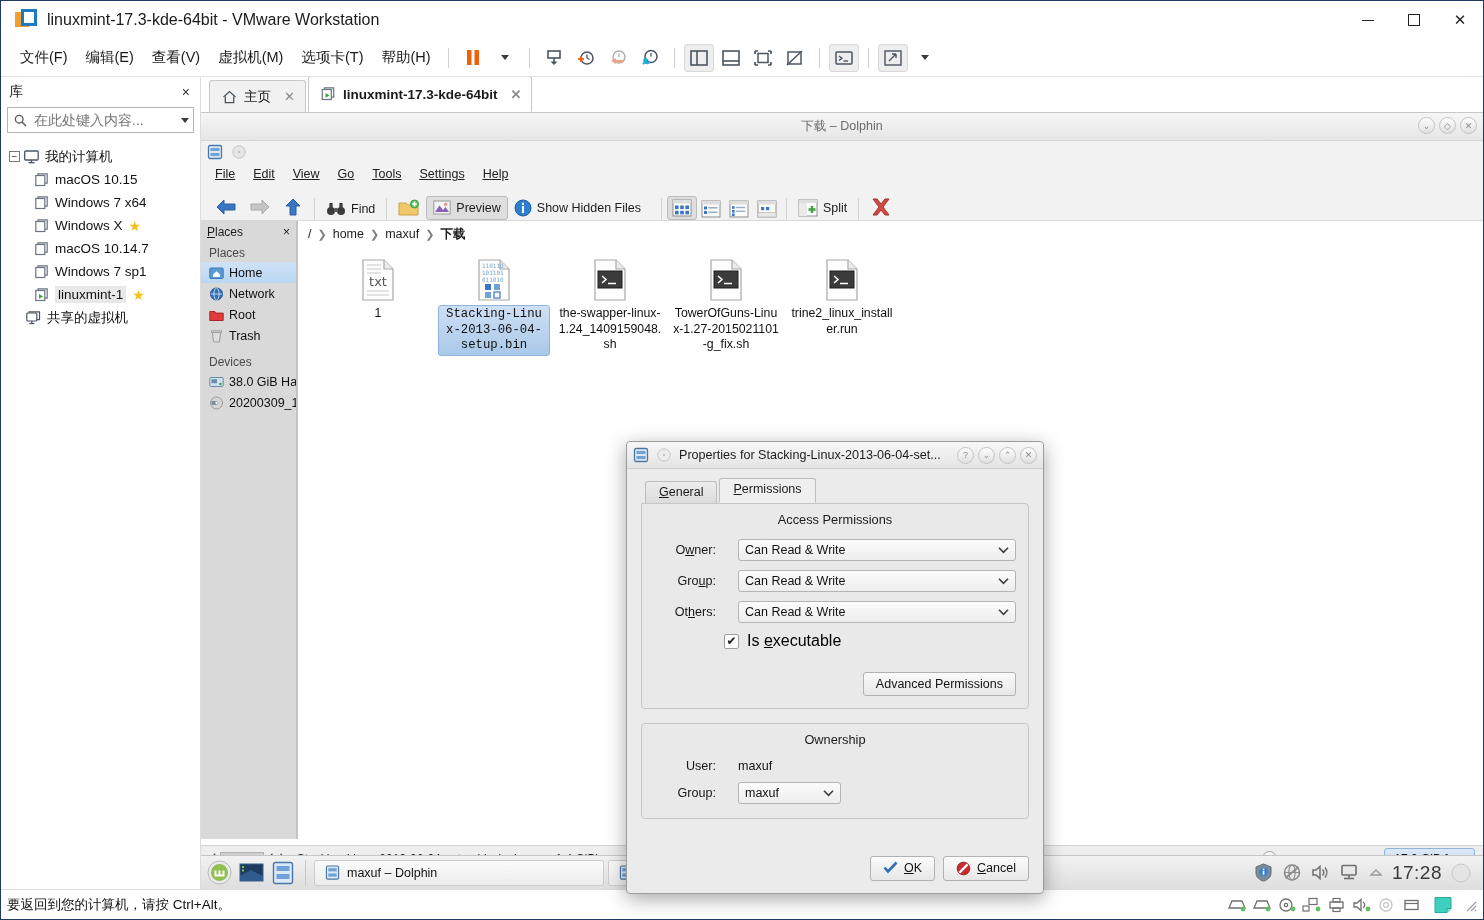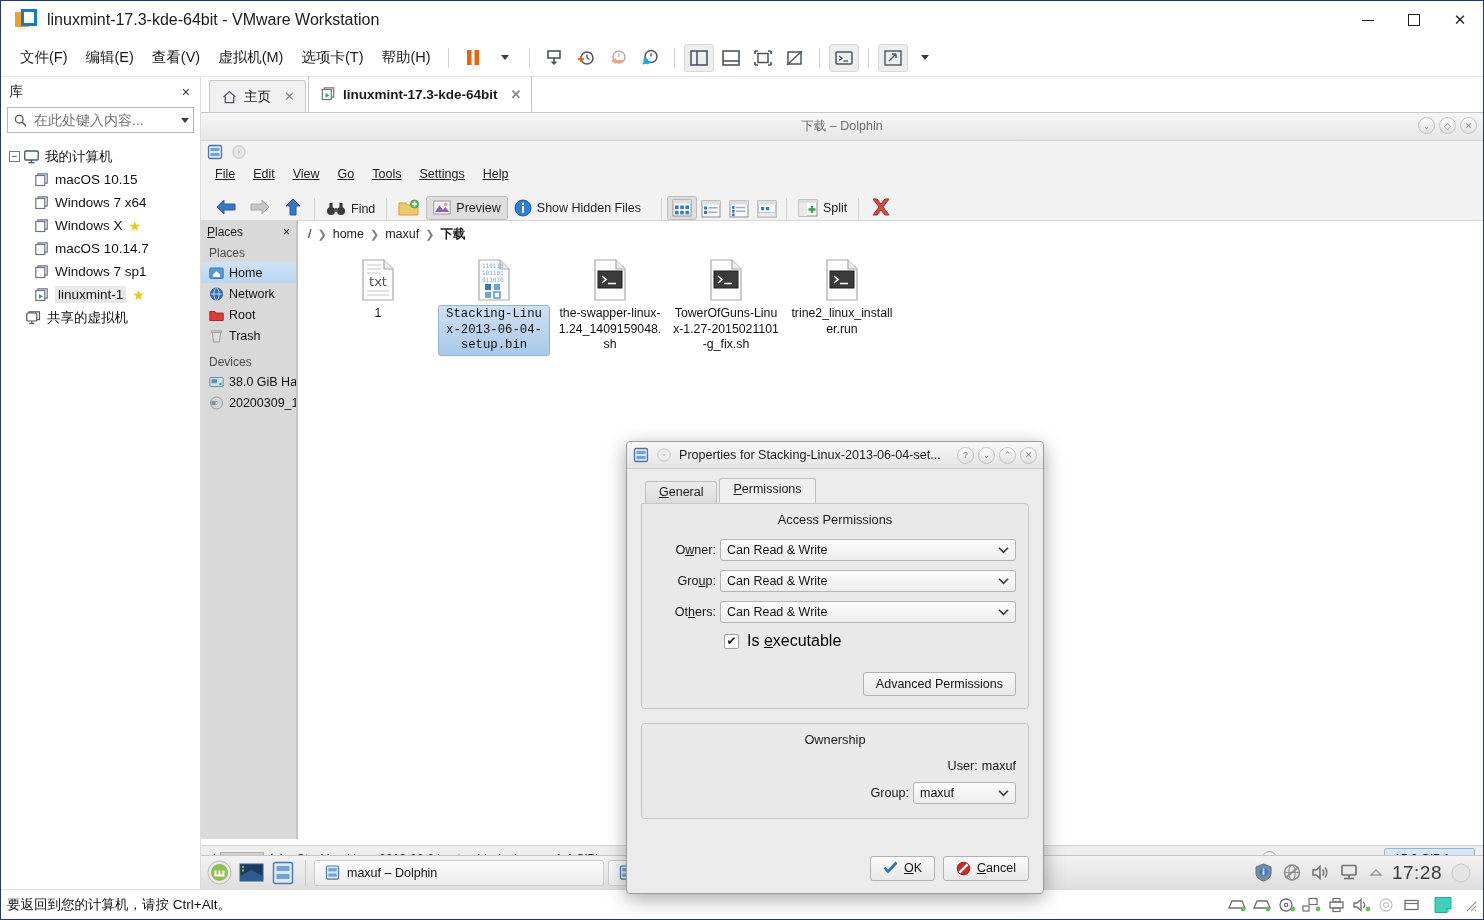--- a/index.html
+++ b/index.html
@@ -244,21 +244,21 @@
     font-size:12.5px; color:#1b1b1b; padding: 3px 13px 4px 13px;
     border:1px solid #bdbdbd; border-bottom:none; border-radius:3px 3px 0 0;
     background: linear-gradient(#ececec,#dcdcdc); margin-right:2px;
   }
   .dtab.active { background:#efefef; padding-bottom:6px; border-bottom:1px solid #efefef; }
   .groupbox {
     border:1px solid #c6c6c6; border-radius:4px; background:#e9e9e9;
     padding: 8px 12px 12px 12px;
   }
   .gb-title { text-align:center; font-size:12.8px; color:#1b1b1b; margin-bottom:12px; }
-  .frow { display:flex; align-items:center; gap:4px; margin-bottom:9px;justify-content:flex-end; }
+  .frow { display:flex; align-items:center; gap:22px; margin-bottom:9px; }
   .flabel { width:62px; text-align:right; font-size:12.6px; color:#171717; flex:none; }
   .combo {
     flex:1; height:22px; display:flex; align-items:center; justify-content:space-between;
     padding: 0 6px; font-size:12.5px; color:#111;
     background: linear-gradient(#fcfcfc,#ededed); border:1px solid #b4b4b4; border-radius:3px;
   }
   .combo .cv { white-space:nowrap; overflow:hidden; }
   .chk-row { display:flex; align-items:center; gap:8px; margin: 4px 0 0 70px; }
   .checkbox {
     width:15px;height:15px;background:#ffffff;border:1px solid #9e9e9e;border-radius:2px;

